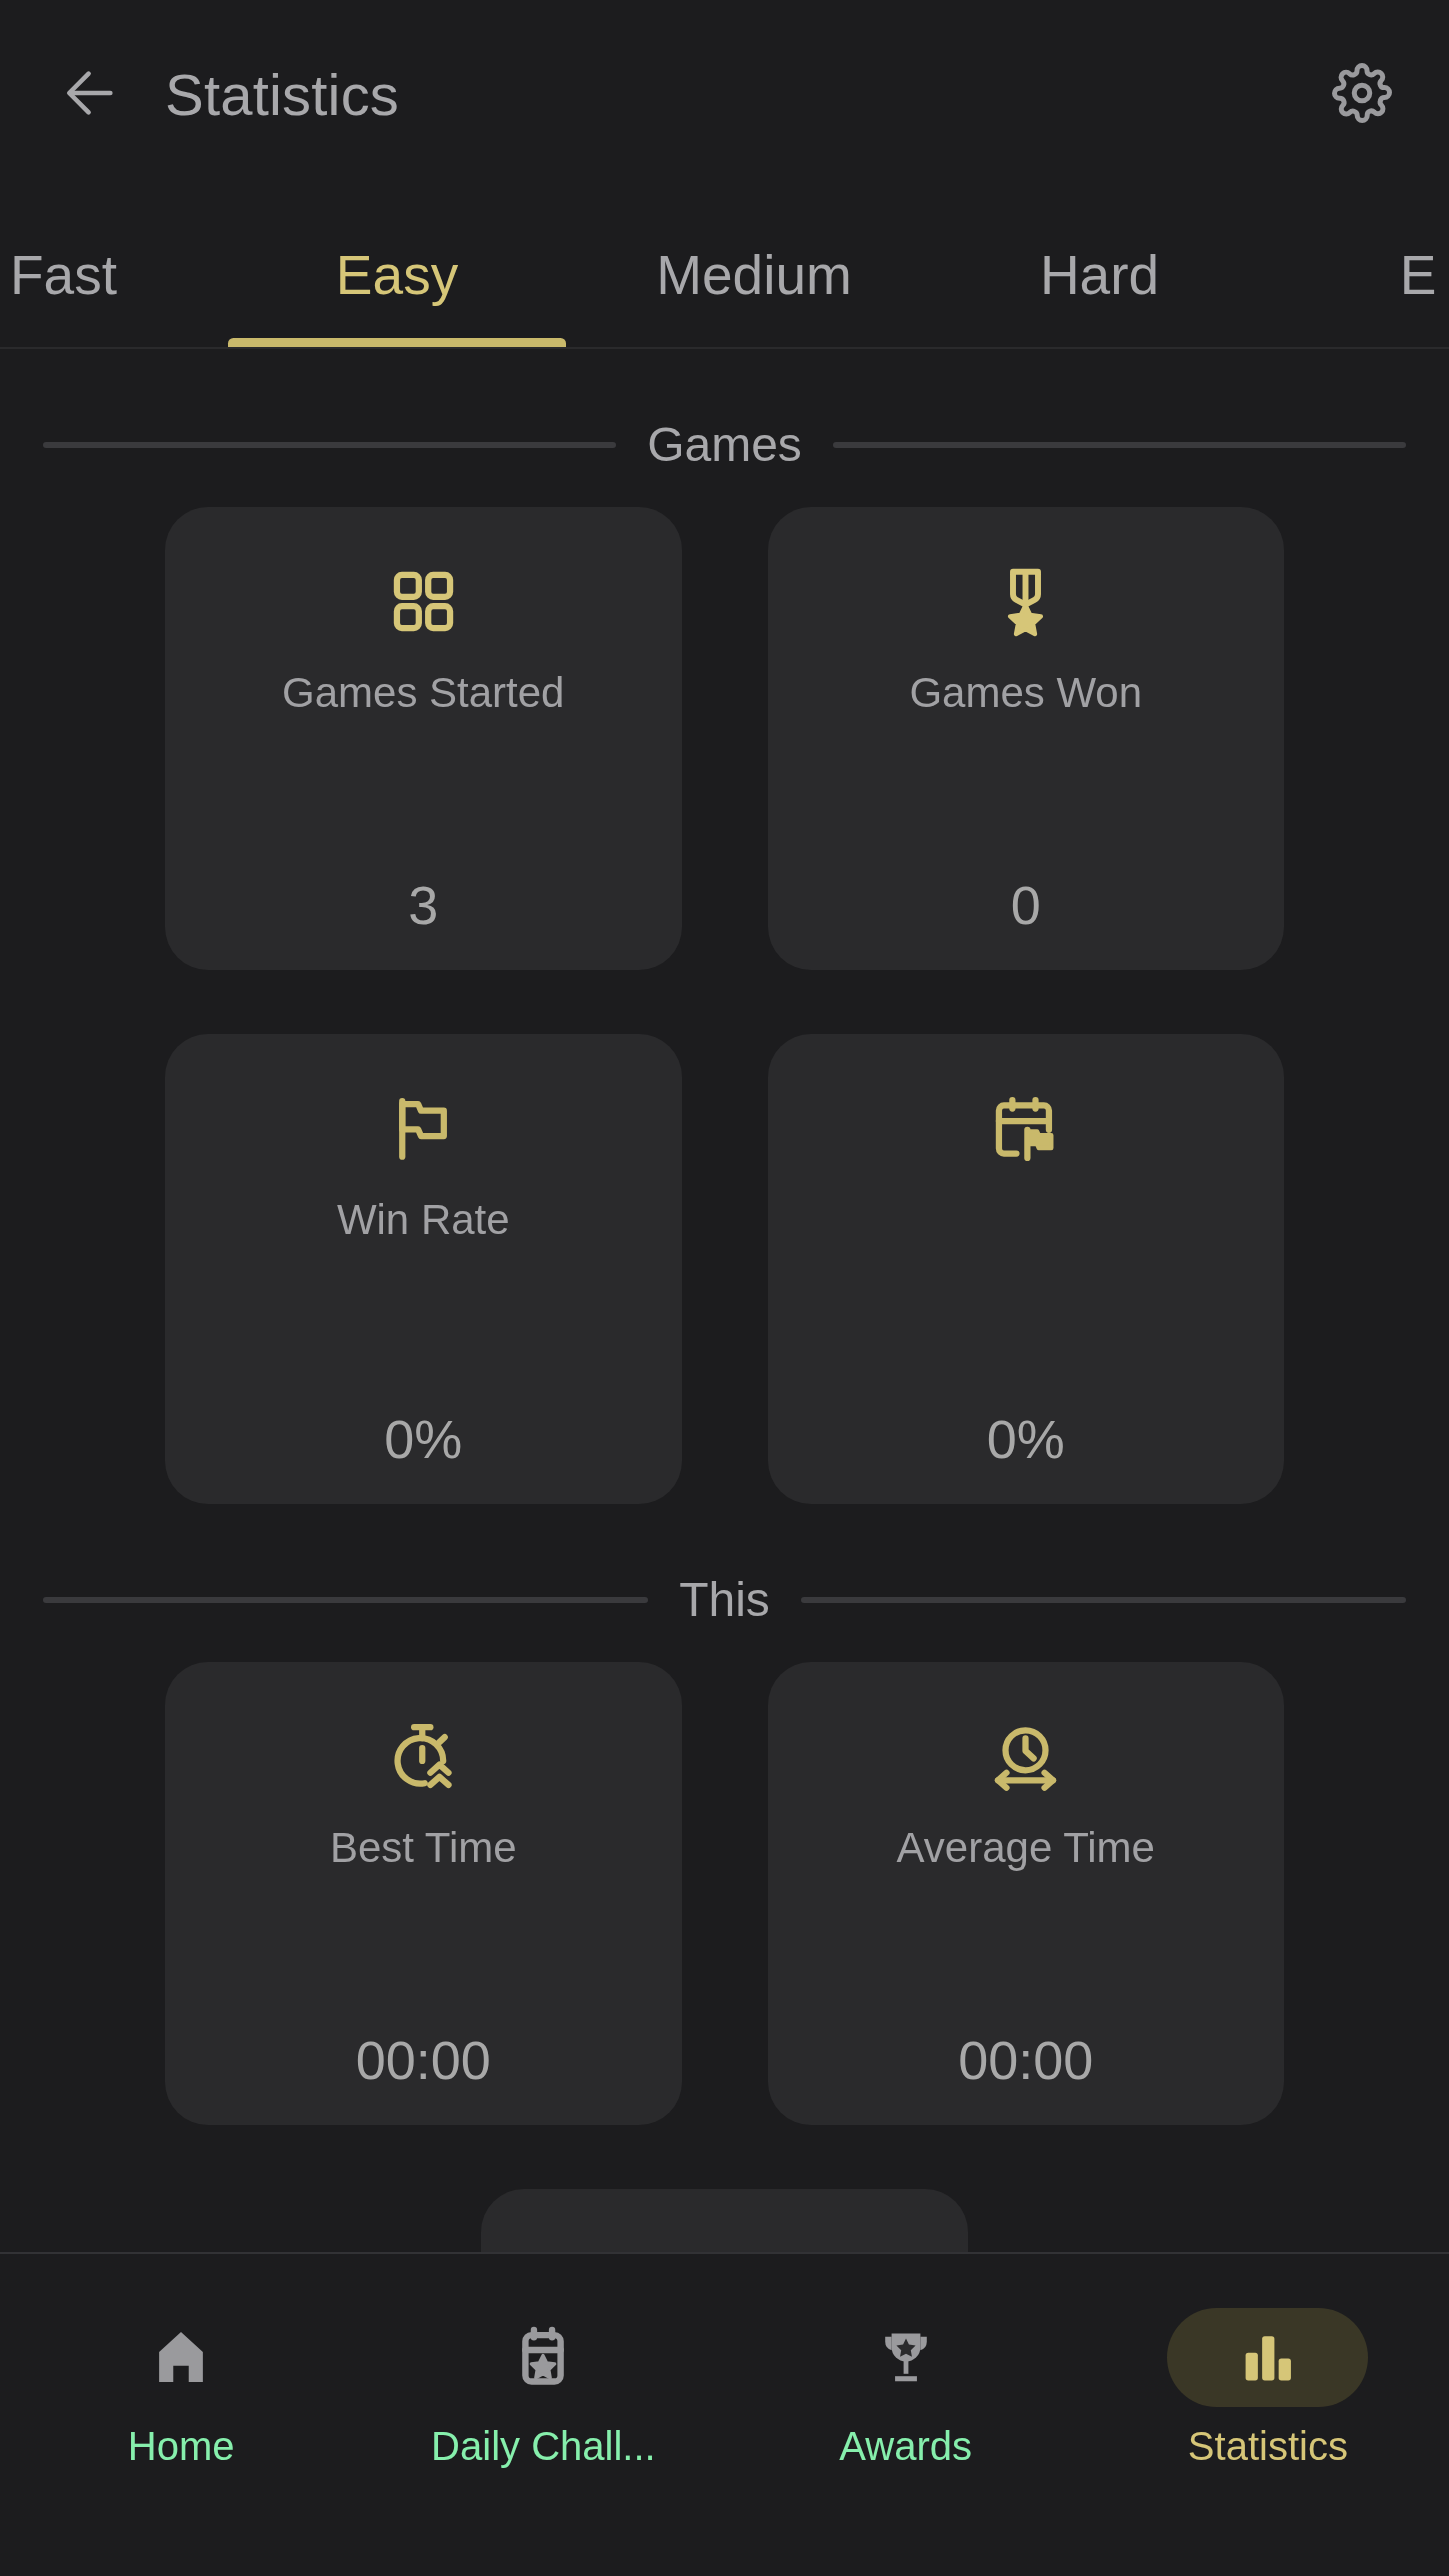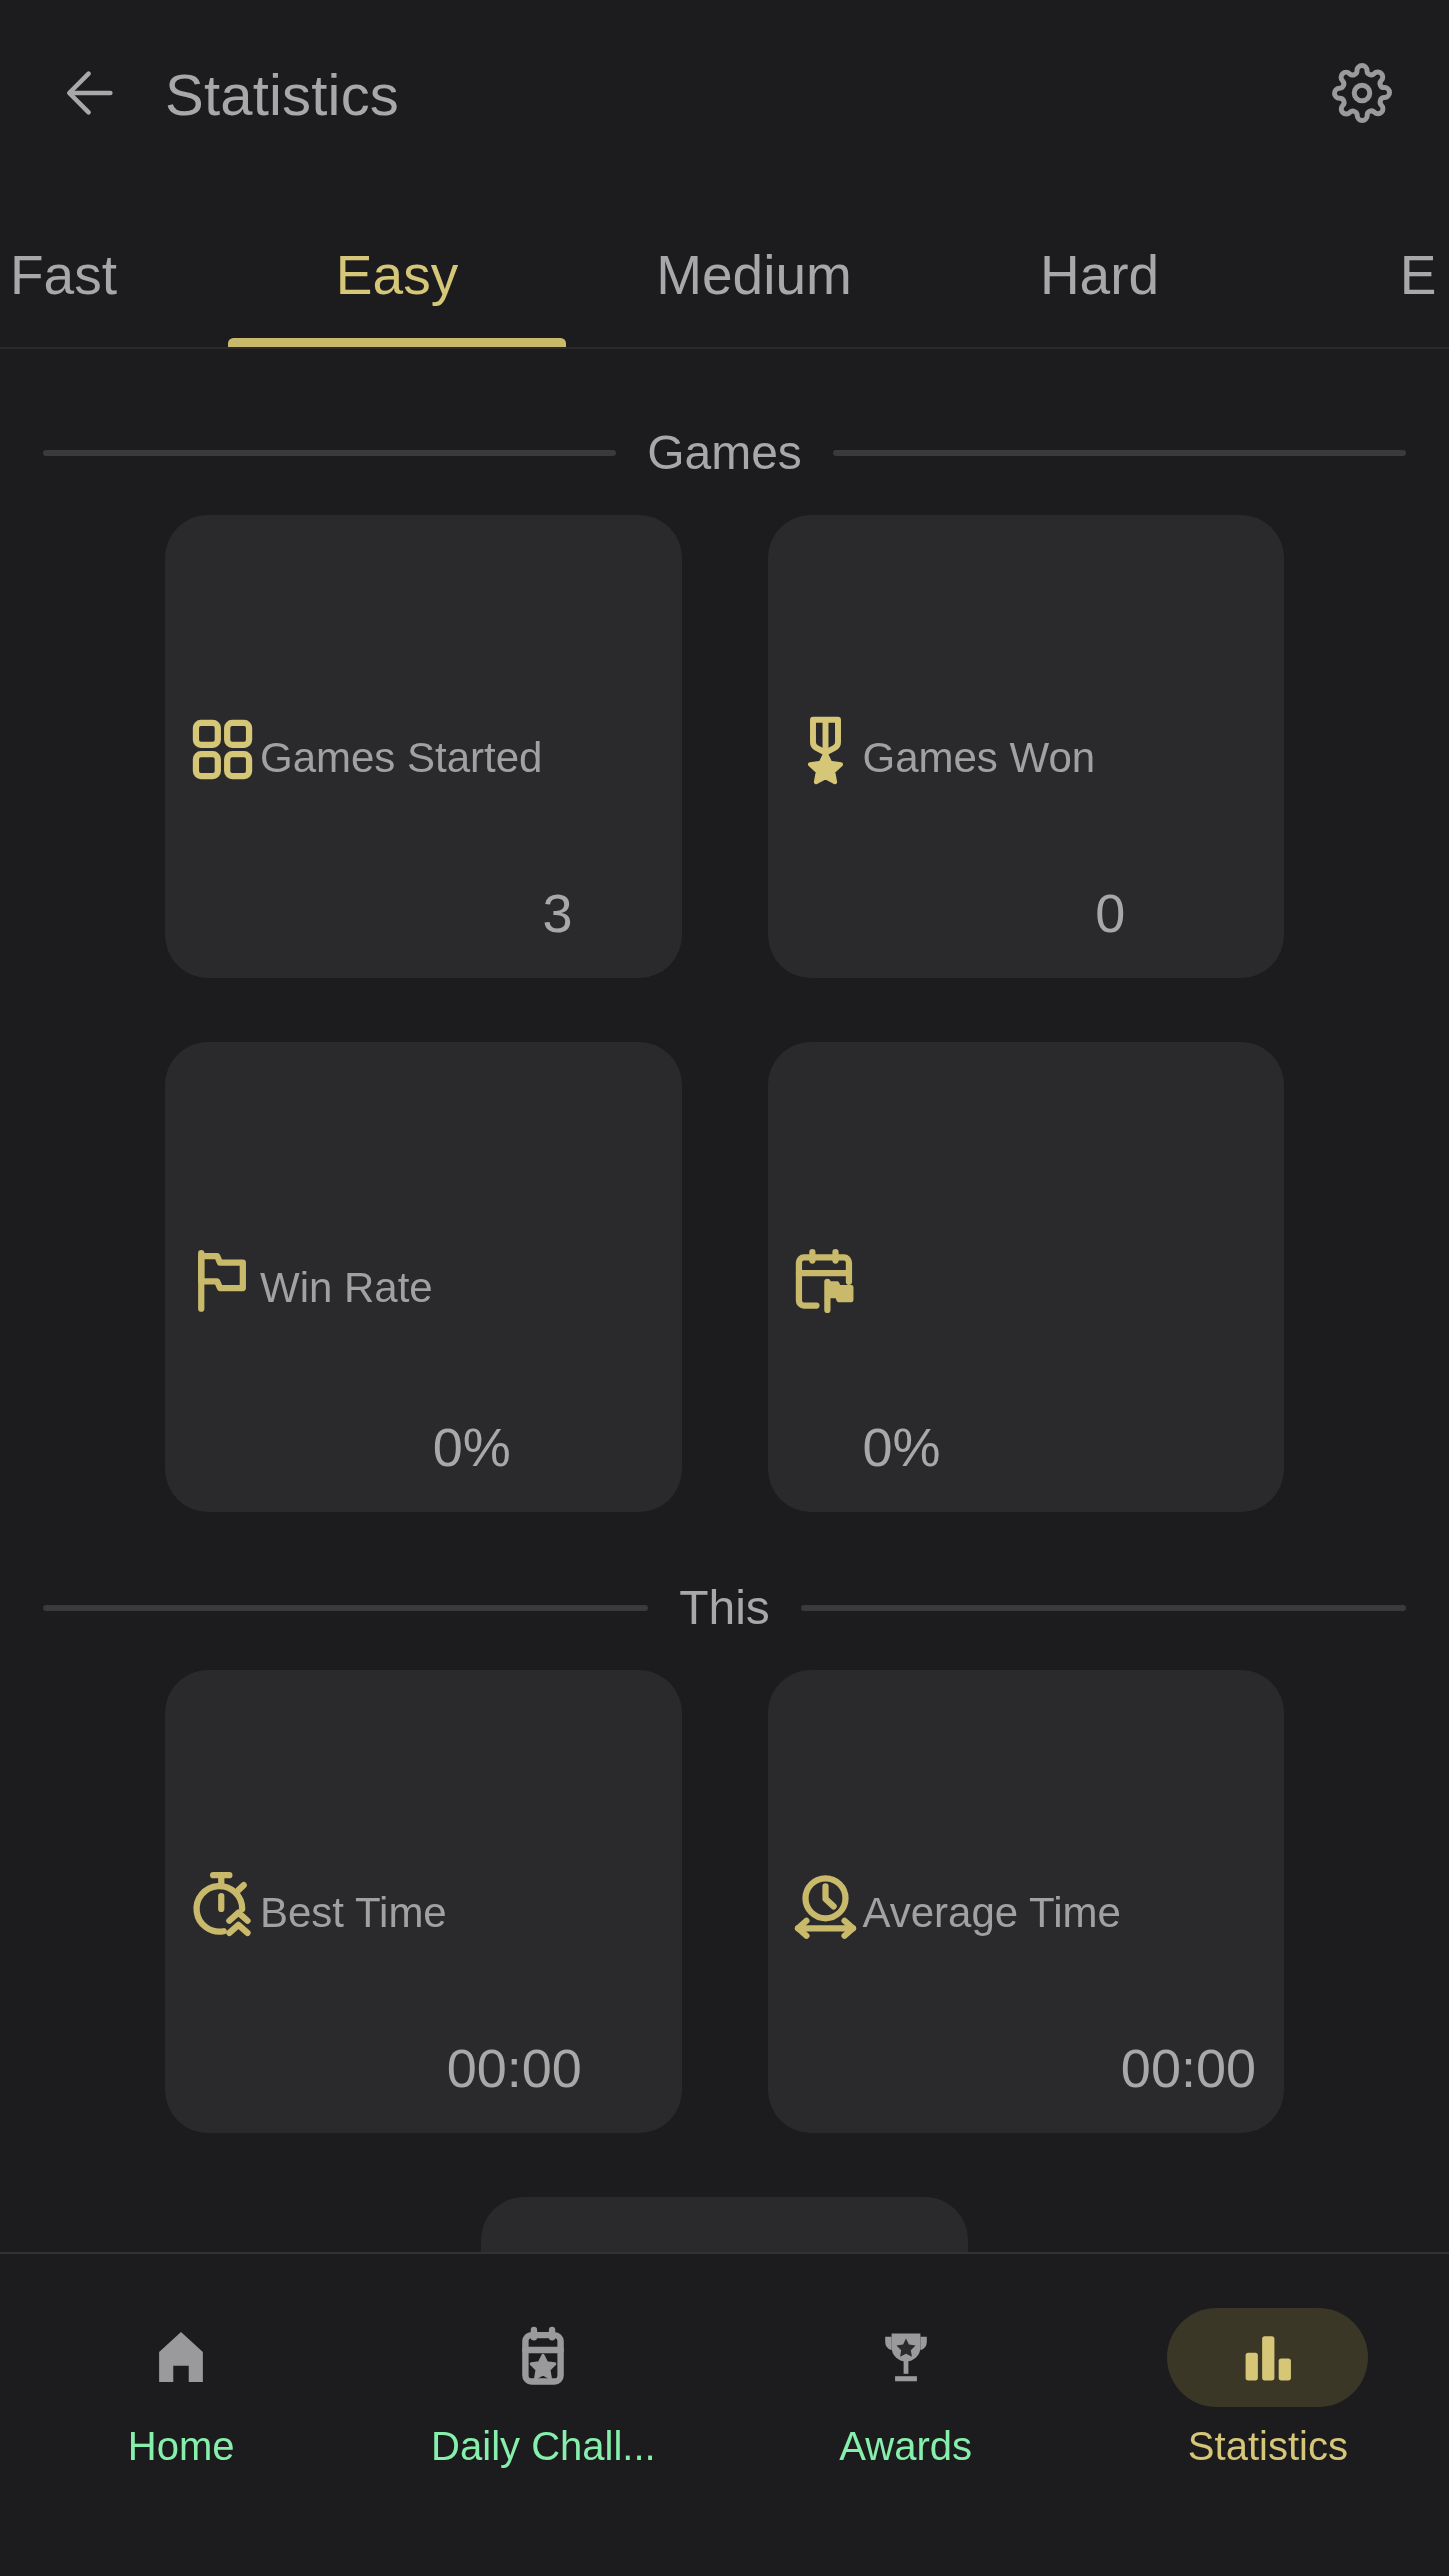--- a/index.html
+++ b/index.html
@@ -31,33 +31,33 @@
   .tab .underline { position:absolute; bottom:0; left:50%; transform:translateX(-50%);
                     width:0; height:9.4px; background:transparent; border-radius:5.4px 5.4px 0 0; }
   .tab.active .underline { width:338px; background:#c9b96b; }
   .tab-w-fast   { width:329px; }
   .tab-w-easy   { width:338px; }
   .tab-w-medium { width:376px; }
   .tab-w-hard   { width:315px; }
   .tab-w-expert { width:322px; }
 
   
-  .body { flex:1 1 auto; position:relative; overflow:hidden; background:#1c1c1e; padding:8px 165px; }
+  .body { flex:1 1 auto; position:relative; overflow:hidden; background:#1c1c1e; padding:0 165px; }
 
   
   .section { display:flex; align-items:center; gap:31px; margin:72px 0 38px 0; }
   .section .rule { flex:1 1 auto; height:6px; background:#3a3a3d; border-radius:3.4px; }
   .section .rule.left { margin-left:-122px; }
   .section .rule.right { margin-right:-122px; }
   .section-title { font-size:48px; color:#a8a8ab; white-space:nowrap; line-height:1; }
 
   
   .grid { display:flex; gap:86px; margin-bottom:64px; }
   .card { flex:1 1 0; background:#2a2a2c; border-radius:43px; min-height:463px;
-          display:flex; flex-direction:row; align-items:center; padding:44px 20px 38px 20px; }
+          display:flex; flex-direction:column; align-items:center; padding:44px 20px 38px 20px; }
   .card-icon { height:101px; display:flex; align-items:center; justify-content:center; }
   .card-icon svg { width:75px; height:75px; }
   .card-label { font-size:42px; color:#a1a1a4; text-align:center; line-height:1.18; margin-top:16px; }
   .card-value { font-size:54px; color:#a8a8a8; margin-top:auto; padding-top:29.5px; line-height:1; }
   .card.tall { min-height:470px; }
 
   
   .peek-row { display:flex; justify-content:center; }
   .peek-card { width:487px; height:148px; background:#2a2a2c; border-radius:43px;
                display:flex; align-items:flex-end; justify-content:center; padding-bottom:0; overflow:hidden; }

